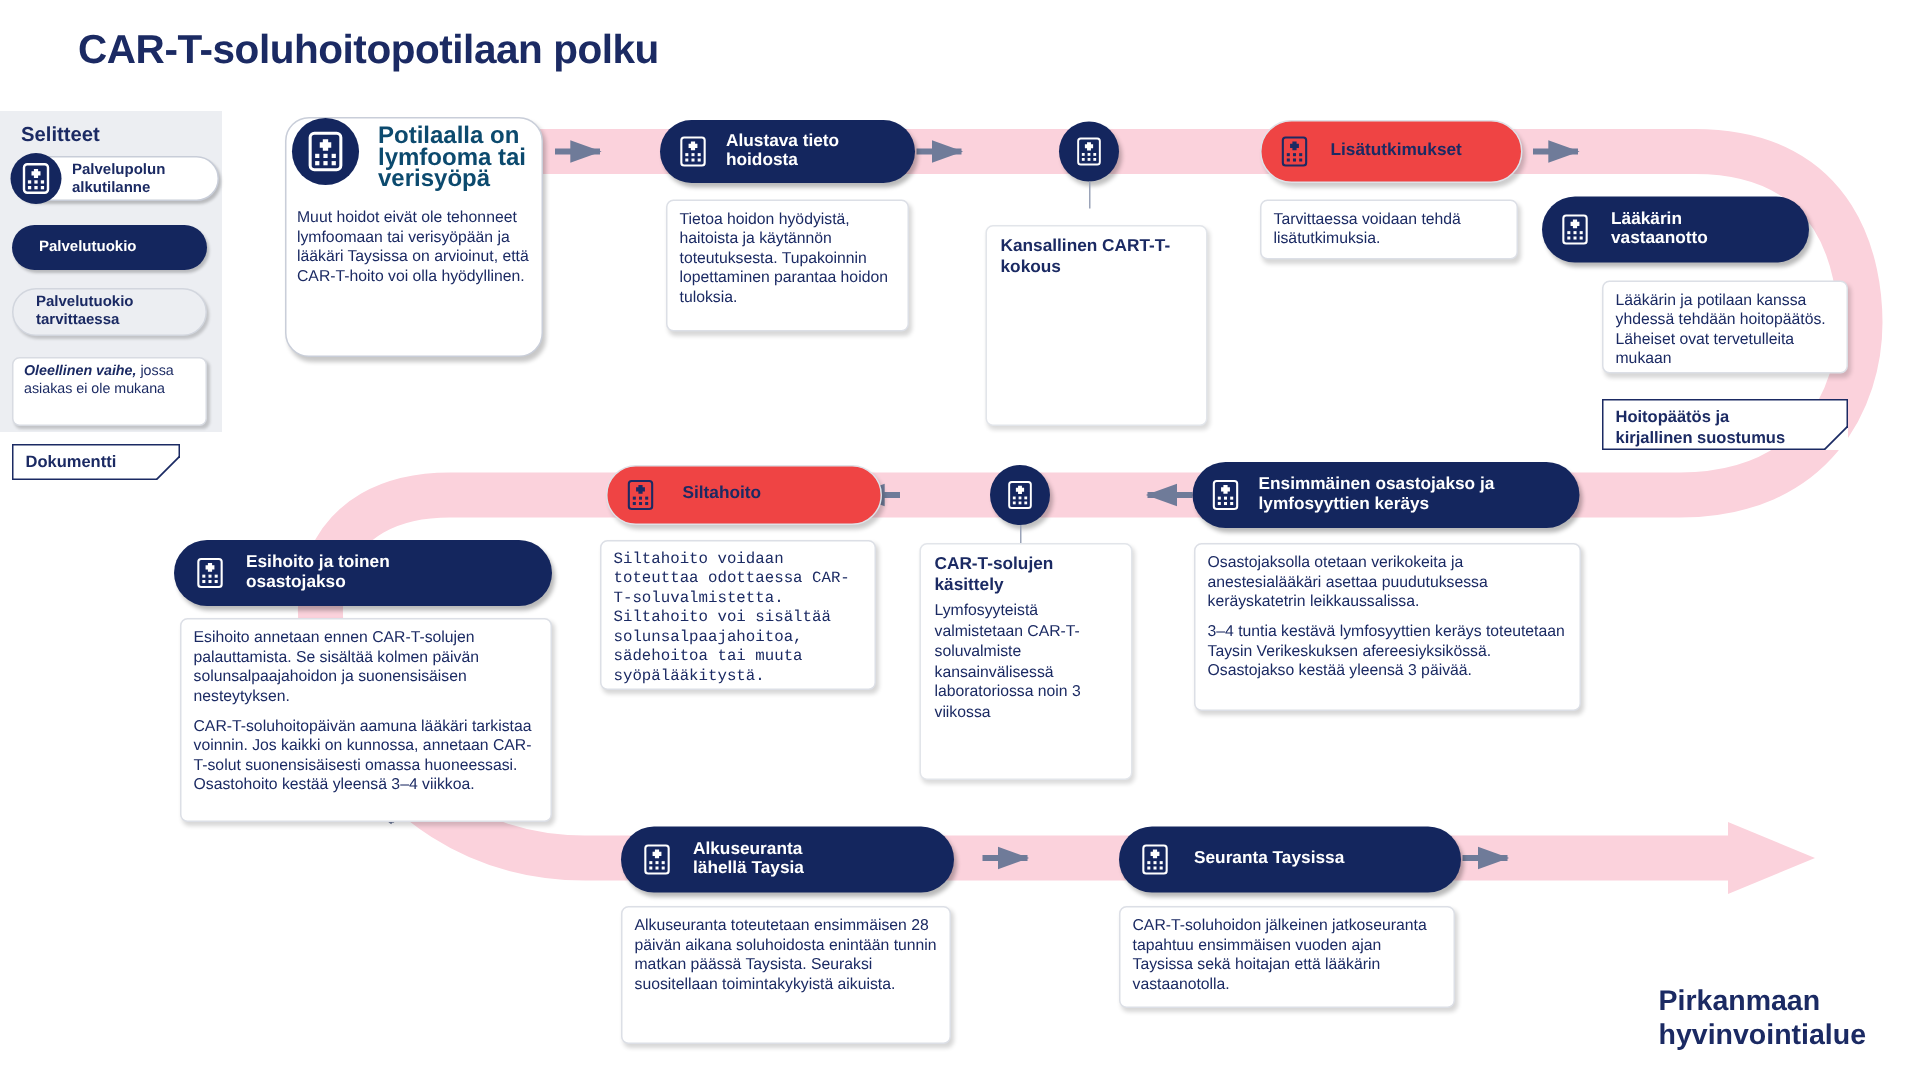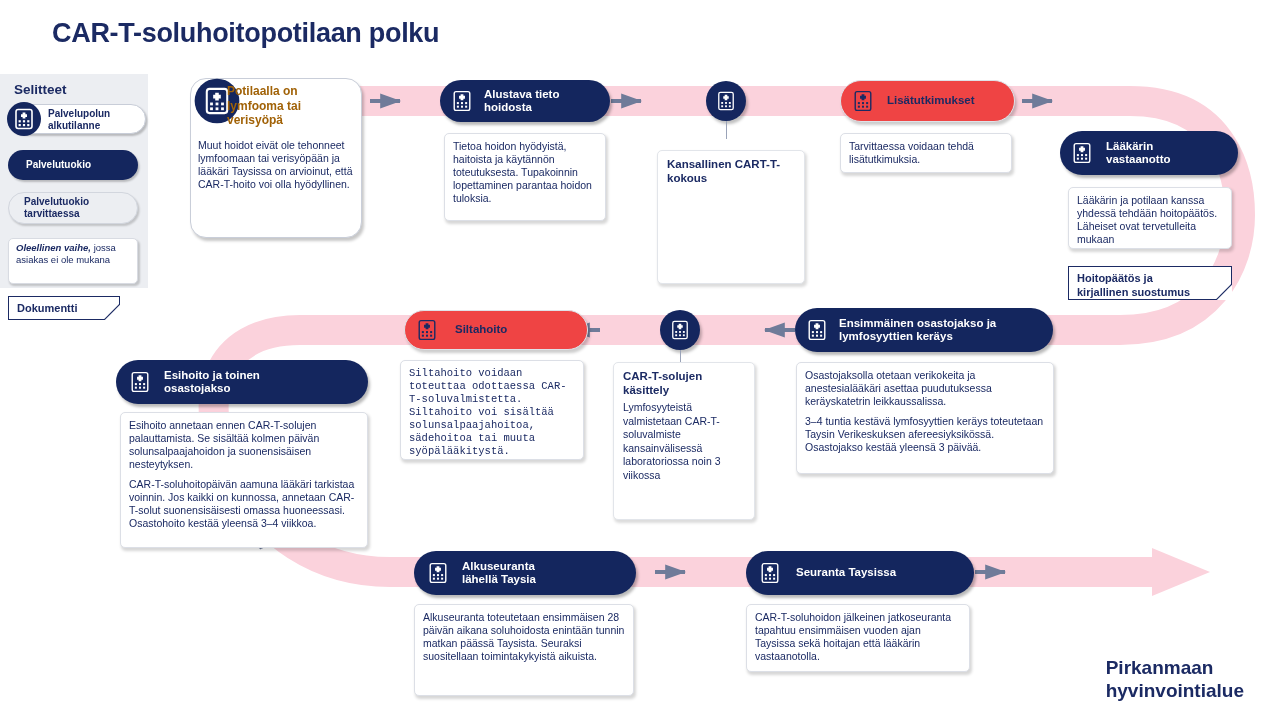--- a/index.html
+++ b/index.html
@@ -226,21 +226,21 @@
     <path d="M16.6 11.6h2.8v1.6h1.6v2.8h-1.6v1.6h-2.8v-1.6h-1.6v-2.8h1.6z" fill="#ffffff"></path>
     <g fill="#ffffff">
       <rect x="12.6" y="19.2" width="2.2" height="2.2"></rect>
         <rect x="16.9" y="19.2" width="2.2" height="2.2"></rect>
         <rect x="21.2" y="19.2" width="2.2" height="2.2"></rect>
       <rect x="12.6" y="23" width="2.2" height="2.2"></rect>
         <rect x="16.9" y="23" width="2.2" height="2.2"></rect>
         <rect x="21.2" y="23" width="2.2" height="2.2"></rect>
     </g>
   </svg>
-  <div style="position:absolute;left:227px;top:84px;width:112px;font-size:12px;font-weight:bold;line-height:14.5px;color:#a16207;white-space:pre-line;">Potilaalla on
+  <div style="position:absolute;left:252px;top:84px;width:112px;font-size:16px;font-weight:bold;line-height:14.5px;color:#0c4a6e;white-space:pre-line;">Potilaalla on
 lymfooma tai
 verisyöpä</div>
   <div style="position:absolute;left:198px;top:139px;width:158px;font-size:10.5px;line-height:13px;color:#1b2a63;">Muut hoidot eivät ole tehonneet lymfoomaan tai verisyöpään ja lääkäri Taysissa on arvioinut, että CAR-T-hoito voi olla hyödyllinen.</div>
 
   <div class="node dark" style="left:440px;top:80px;width:170px;height:42px;padding-left:8px;">
     <svg class="ico" width="28" height="28" viewBox="0 0 36 36" style="margin-right:8px;">
       <rect x="8" y="6" width="20" height="24" rx="2.4" fill="none" stroke="#ffffff" stroke-width="1.8"></rect>
       <path d="M16.2 9.4h3.6v2h2v3.6h-2v2h-3.6v-2h-2v-3.6h2z" fill="#ffffff"></path>
       <g fill="#ffffff">
         <rect x="11.4" y="19.4" width="2.6" height="2.6"></rect>
@@ -289,21 +289,21 @@
           <rect x="16.7" y="24" width="2.6" height="2.6"></rect>
           <rect x="22" y="24" width="2.6" height="2.6"></rect>
       </g>
     </svg>
     <span class="nlabel">Lisätutkimukset</span>
   </div>
   <div class="desc" style="left:840px;top:133px;width:172px;height:40px;">
     <p>Tarvittaessa voidaan tehdä lisätutkimuksia.</p>
   </div>
 
-  <div class="node dark" style="left:1060px;top:131px;width:178px;height:44px;padding-left:8px;align-items:center;">
+  <div class="node dark" style="left:1028px;top:131px;width:178px;height:44px;padding-left:8px;align-items:center;">
     <svg class="ico" width="28" height="28" viewBox="0 0 36 36" style="margin-right:10px;">
       <rect x="8" y="6" width="20" height="24" rx="2.4" fill="none" stroke="#ffffff" stroke-width="1.8"></rect>
       <path d="M16.2 9.4h3.6v2h2v3.6h-2v2h-3.6v-2h-2v-3.6h2z" fill="#ffffff"></path>
       <g fill="#ffffff">
         <rect x="11.4" y="19.4" width="2.6" height="2.6"></rect>
           <rect x="16.7" y="19.4" width="2.6" height="2.6"></rect>
           <rect x="22" y="19.4" width="2.6" height="2.6"></rect>
         <rect x="11.4" y="24" width="2.6" height="2.6"></rect>
           <rect x="16.7" y="24" width="2.6" height="2.6"></rect>
           <rect x="22" y="24" width="2.6" height="2.6"></rect>

